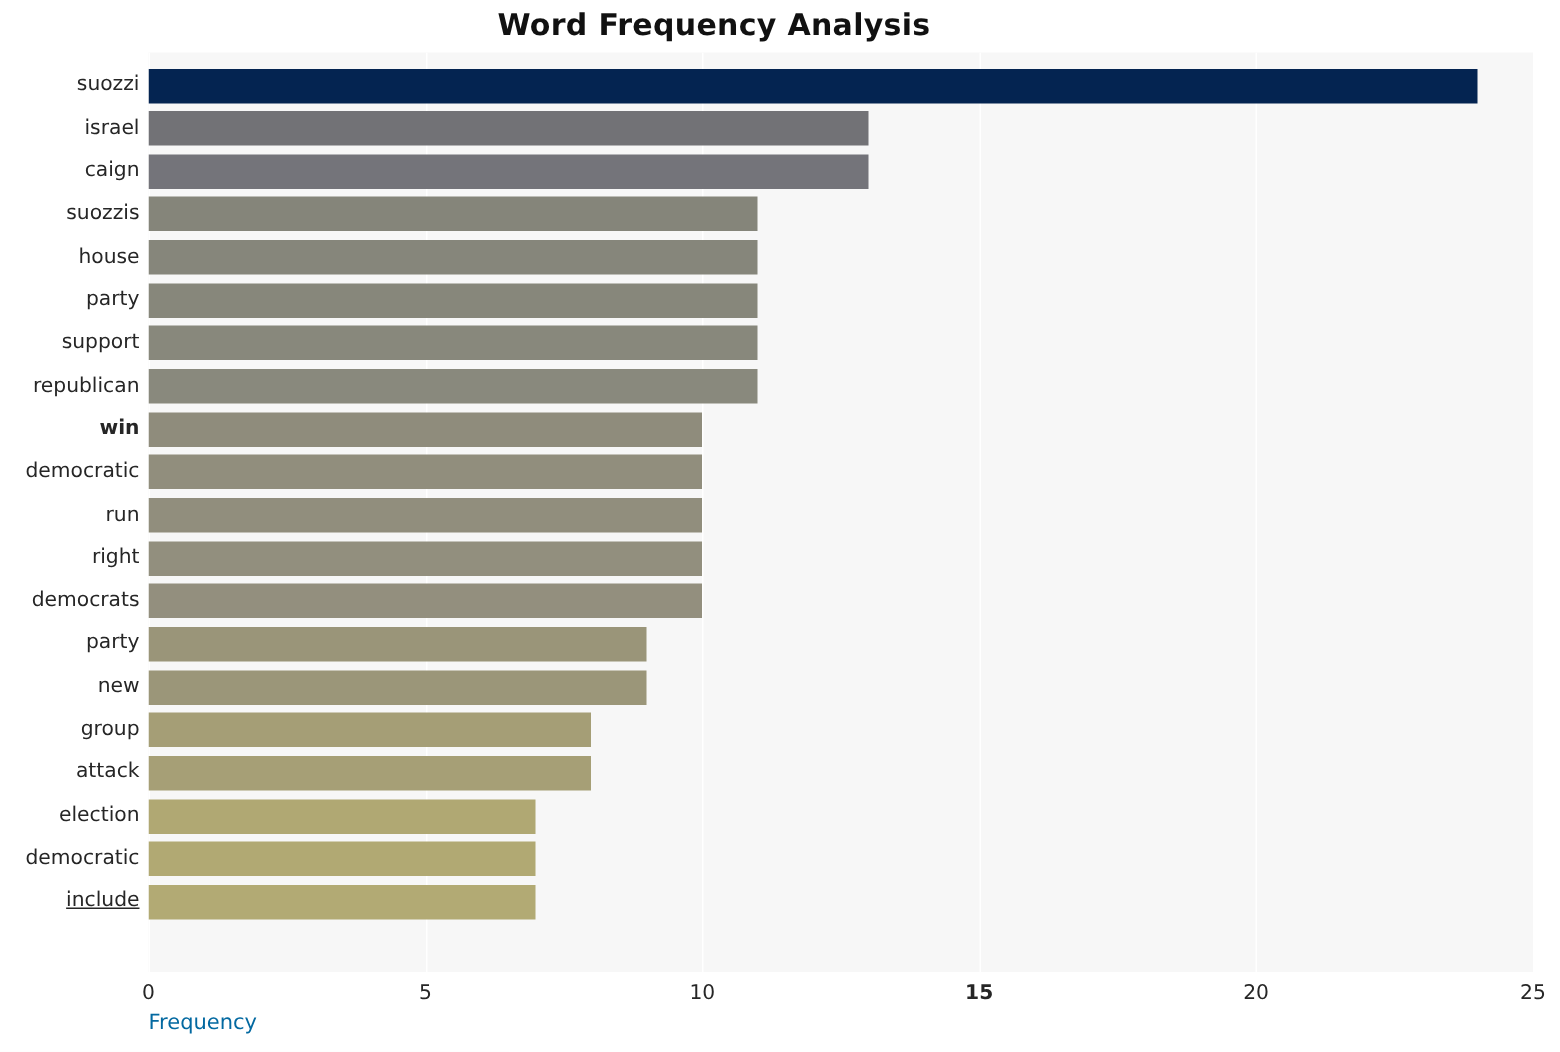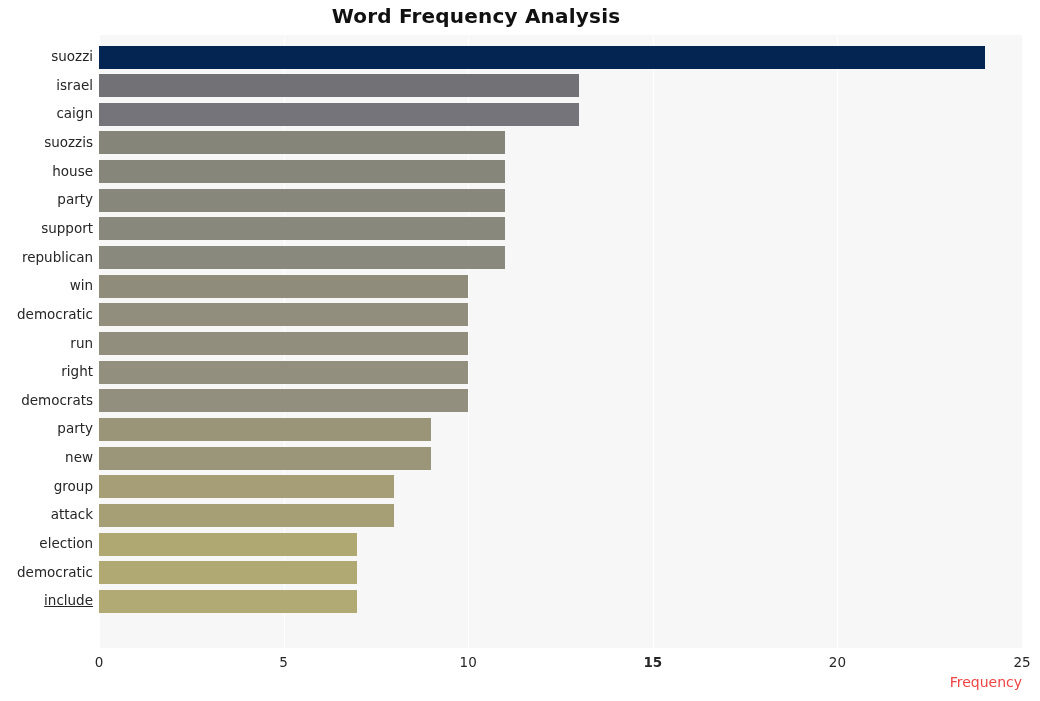--- a/index.html
+++ b/index.html
@@ -98,23 +98,23 @@
     transform: translateX(-50%);
     font-size: 13.5px;
     color: #262626;
     white-space: nowrap;
   }
   #x-axis-label {
     position: absolute;
     left: 99px;
     top: 674px;
     width: 923px;
-    text-align: right;
+    text-align: left;
     font-size: 14px;
-    color: #ef4444;
+    color: #0369a1;
   }
 </style>
 </head>
 <body>
 
 <div id="figure">
 
   <div id="chart-title">Word Frequency Analysis</div>
 
   <div id="plot-area">
@@ -191,21 +191,21 @@
 
   <div id="y-axis">
       <div class="ytick" style="top: 13px;">suozzi</div>
       <div class="ytick" style="top: 41.65px;">israel</div>
       <div class="ytick" style="top: 70.3px;">caign</div>
       <div class="ytick" style="top: 98.95px;">suozzis</div>
       <div class="ytick" style="top: 127.6px;">house</div>
       <div class="ytick" style="top: 156.25px;">party</div>
       <div class="ytick" style="top: 184.9px;">support</div>
       <div class="ytick" style="top: 213.55px;">republican</div>
-      <div class="ytick" style="top: 242.2px;">win</div>
+      <div class="ytick" style="top: 242.2px; font-weight: bold;">win</div>
       <div class="ytick" style="top: 270.85px;">democratic</div>
       <div class="ytick" style="top: 299.5px;">run</div>
       <div class="ytick" style="top: 328.15px;">right</div>
       <div class="ytick" style="top: 356.8px;">democrats</div>
       <div class="ytick" style="top: 385.45px;">party</div>
       <div class="ytick" style="top: 414.1px;">new</div>
       <div class="ytick" style="top: 442.75px;">group</div>
       <div class="ytick" style="top: 471.4px;">attack</div>
       <div class="ytick" style="top: 500.05px;">election</div>
       <div class="ytick" style="top: 528.7px;">democratic</div>

